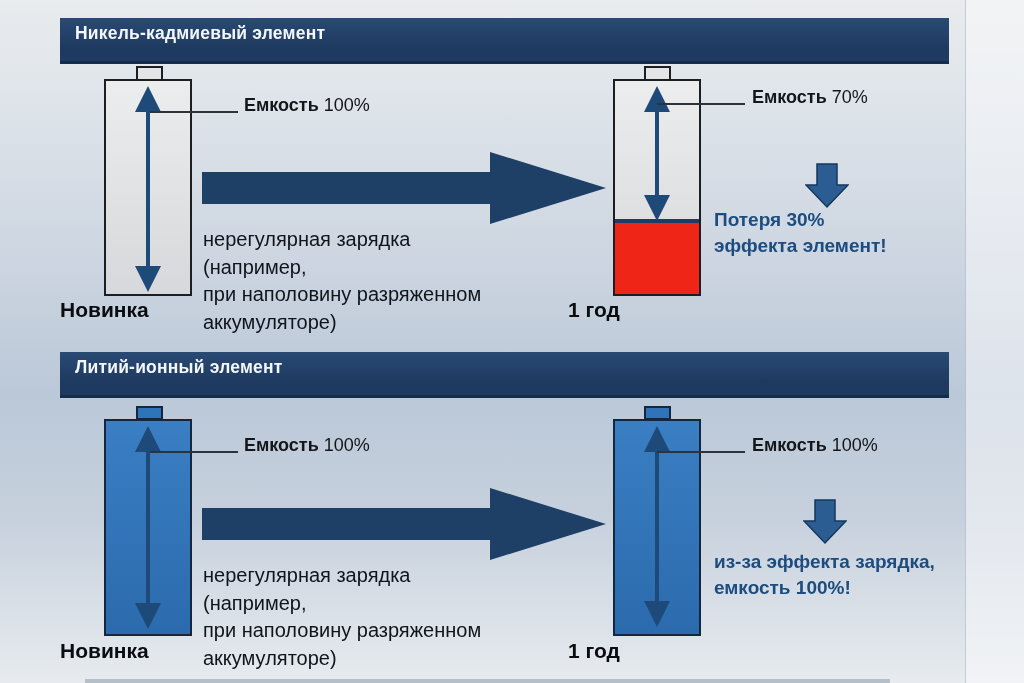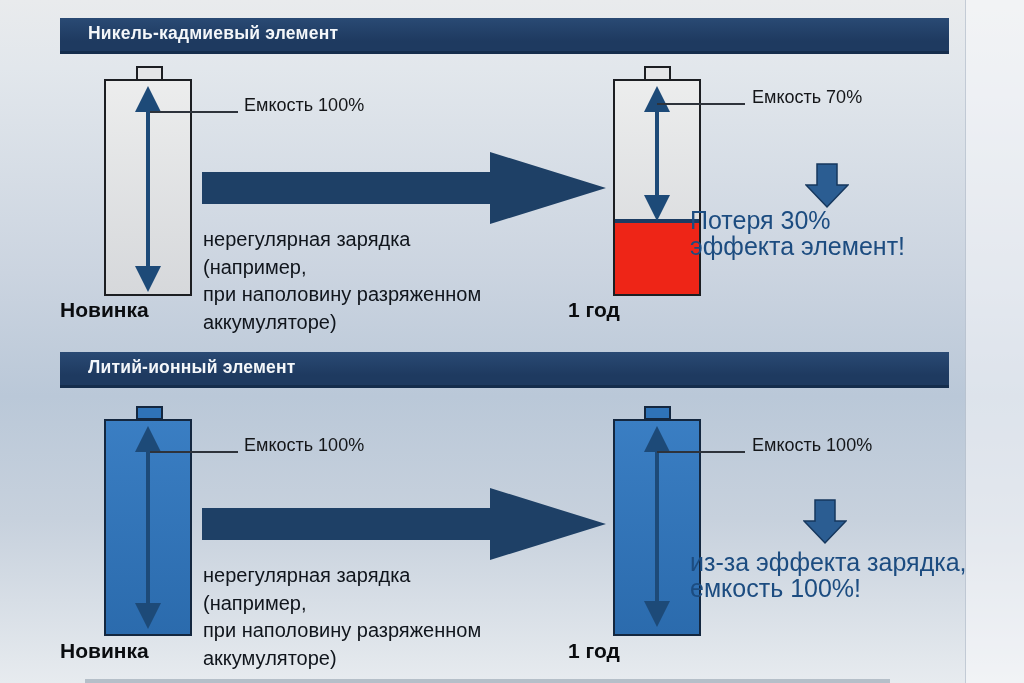--- a/index.html
+++ b/index.html
@@ -9,43 +9,43 @@
     --loss-red:#ee2517; --divider-navy:#1c3c63;
     --liion-top:#3a7ec3; --liion-bot:#2b6bad;
     --result-text:#1c4c80; --inner-arrow:#1d4a78;
   }
   *{margin:0;padding:0;box-sizing:border-box}
   body{font-family:"Liberation Sans","DejaVu Sans",sans-serif;background:#dfe4ea}
   .canvas{position:relative;width:1024px;height:683px;overflow:hidden;
     background:linear-gradient(180deg,#e9ebed 0%,#e2e7ec 10%,#cbd4e0 40%,#bac8d8 58%,#c7d1dd 76%,#e7ebef 100%);}
   .right-strip{position:absolute;left:965px;top:0;width:59px;height:683px;
     background:rgba(249,250,252,.55);border-left:1px solid rgba(140,155,175,.45)}
-  .hdr{position:absolute;left:60px;width:889px;height:36px;
+  .hdr{position:absolute;left:60px;width:889px;height:46px;
     background:linear-gradient(180deg,var(--header-bg-top),var(--header-bg) 70%);
     border-bottom:3px solid #152d4c;color:#f4f7fa;font-size:17.5px;font-weight:bold;
-    line-height:31px;padding-left:28px;letter-spacing:.2px}
+    line-height:31px;padding-left:15px;letter-spacing:.2px}
   .cap{position:absolute;width:27px;height:15px;border:2px solid #1c1e22;background:#e4e5e7}
   .cap.blue{background:#2f73b8;border-color:#14273f;height:14px}
   .bat{position:absolute;width:88px;height:217px;border:2px solid #1c1e22;
     background:linear-gradient(180deg,var(--nicd-fill-top),var(--nicd-fill-bot))}
   .bat.blue{border-color:#14273f;background:linear-gradient(180deg,var(--liion-top),var(--liion-bot))}
   .fill-red{position:absolute;left:0;right:0;bottom:0;height:71px;background:var(--loss-red)}
   .fill-line{position:absolute;left:0;right:0;bottom:71px;height:4px;background:var(--divider-navy)}
   .inner-arrow{position:absolute;left:0;top:0;width:84px;height:213px}
   .conn{position:absolute;height:2px;background:#2e333b}
   .cap-label{position:absolute;font-size:18px;color:#141619;white-space:nowrap}
-  .cap-label .w{font-weight:400}
+  .cap-label .w{font-weight:700}
   .cap-label .v{font-weight:400}
   .bat-caption{position:absolute;width:176px;font-size:21px;
     font-weight:800;color:#0a0c0f;white-space:nowrap}
   .big-arrow{position:absolute;left:202px;width:404px;height:72px}
   .proc{position:absolute;left:203px;font-size:20px;font-weight:400;color:#10151c;
     line-height:27.5px;white-space:nowrap}
   .down-arrow{position:absolute;width:44px;height:46px}
-  .result{position:absolute;left:690px;font-size:25px;font-weight:400;
+  .result{position:absolute;left:714px;font-size:19px;font-weight:700;
     color:var(--result-text);line-height:26px;white-space:nowrap}
   .cutoff-bar{position:absolute;left:85px;top:679px;width:805px;height:4px;
     background:#8d9aa9;opacity:.55}
 </style>
 </head>
 <body>
 
 <div class="canvas">
   <div class="right-strip"></div>
 

